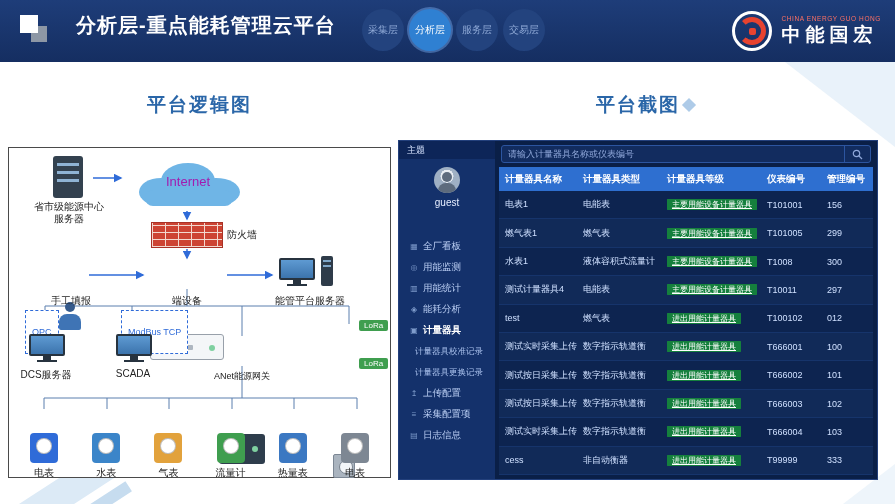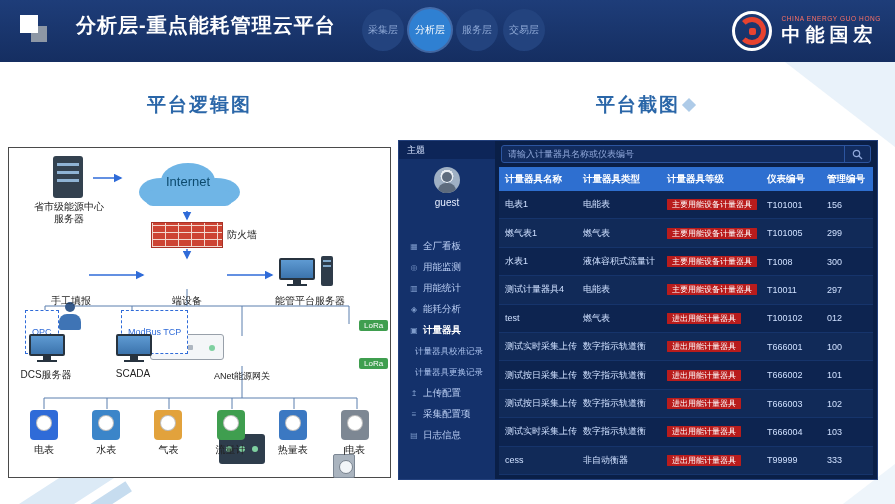--- a/index.html
+++ b/index.html
@@ -52,21 +52,21 @@
   .diagram svg.connectors { position:absolute; left:0; top:0; }
   .dabs { position:absolute; }
   .dlabel { position:absolute; font-size:10px; color:#222; text-align:center; white-space:nowrap; }
   .dlabel.small { font-size:9px; }
 
   .srv { width:30px; height:42px; background:#33414f; border-radius:3px; position:relative; }
   .srv::before { content:''; position:absolute; left:4px; right:4px; top:7px; height:3px;
                  background:#8fb3d4; box-shadow:0 8px 0 #8fb3d4, 0 16px 0 #8fb3d4; }
 
   .cloud-text { position:absolute; left:118px; top:26px; width:122px; text-align:center;
-                font-size:13px; color:#0c4a6e; }
+                font-size:13px; color:#a21caf; }
 
   .firewall { width:72px; height:26px; border:1px solid #a93226; background-color:#cd4433;
     background-image:
       repeating-linear-gradient(0deg, #f3d9cf 0 1px, transparent 1px 7px),
       repeating-linear-gradient(90deg, #f3d9cf 0 1px, transparent 1px 13px); }
 
   .person { width:26px; height:30px; position:relative; }
   .person::before { content:''; position:absolute; left:8px; top:0; width:10px; height:10px;
                     border-radius:50%; background:#355a8c; }
   .person::after { content:''; position:absolute; left:2px; top:12px; width:22px; height:16px;
@@ -97,21 +97,21 @@
             border-radius:2px; position:relative; }
   .wmeter::before { content:''; position:absolute; top:-8px; left:10px; width:1px; height:8px; background:#444; }
   .wmeter::after { content:''; position:absolute; left:5px; top:5px; width:12px; height:12px;
                    border-radius:50%; background:#f2f5f8; border:1px solid #78828e; }
 
   .lora-tag { background:#3f9e4f; color:#fff; font-size:8px; padding:1px 5px; border-radius:2px; }
   .proto { border:1px dashed #2f6bd8; color:#2f6bd8; font-size:9px; padding:16px 6px;
            background:#fff; white-space:nowrap; }
 
   .meter-row { position:absolute; left:8px; right:8px; top:262px; display:flex; justify-content:space-between; }
-  .meter { width:54px; display:flex; flex-direction:column; align-items:center; gap:3px; }
+  .meter { width:54px; display:flex; flex-direction:column; align-items:center; gap:3px;margin-top:23px; }
   .meter-icon { width:28px; height:30px; border-radius:4px; position:relative; }
   .meter-icon .dial { position:absolute; left:50%; top:5px; transform:translateX(-50%);
                       width:16px; height:16px; background:#fff; border-radius:50%;
                       border:1px solid rgba(0,0,0,.25); }
   .meter-label { font-size:10px; color:#222; }
 
   
   .shot { position:absolute; left:398px; top:140px; width:480px; height:340px;
           background:#0a1f47; border:1px solid #23407c; display:flex; z-index:1; }
   .shot-sidebar { width:96px; background:#14316b; display:flex; flex-direction:column; align-items:center; }
@@ -143,21 +143,21 @@
   .search-btn { width:26px; height:100%; display:flex; align-items:center; justify-content:center;
                 border-left:1px solid #2c55a0; cursor:pointer; }
   .table { flex:1; margin:0 4px 4px; display:flex; flex-direction:column; }
   .thead { display:flex; background:#2e6fd0; height:24px; align-items:center; flex:none; }
   .th { font-size:9.5px; color:#fff; font-weight:bold; padding-left:6px; white-space:nowrap; overflow:hidden; }
   .tbody { flex:1; display:flex; flex-direction:column; }
   .tr { flex:1; display:flex; align-items:center; background:#0d2450; border-bottom:1px solid #16346b; cursor:pointer; }
   .tr.alt { background:#112a58; }
   .td { font-size:9px; color:#cfe0ff; padding-left:6px; white-space:nowrap; overflow:hidden; }
   .col0{width:78px}.col1{width:84px}.col2{width:100px}.col3{width:60px}.col4{width:50px}
-  .badge { background:#b91c1c; color:#fff; font-size:8px; padding:2px 5px; border-radius:2px; white-space:nowrap; }
+  .badge { background:#15803d; color:#fff; font-size:8px; padding:2px 5px; border-radius:2px; white-space:nowrap;text-decoration:underline; }
 </style>
 </head>
 <body>
 
 <div class="deco-tr"></div>
 <div class="deco-bl1"></div>
 <div class="deco-bl2"></div>
 <div class="deco-br"></div>
 <div class="right-title-deco"></div>
 

